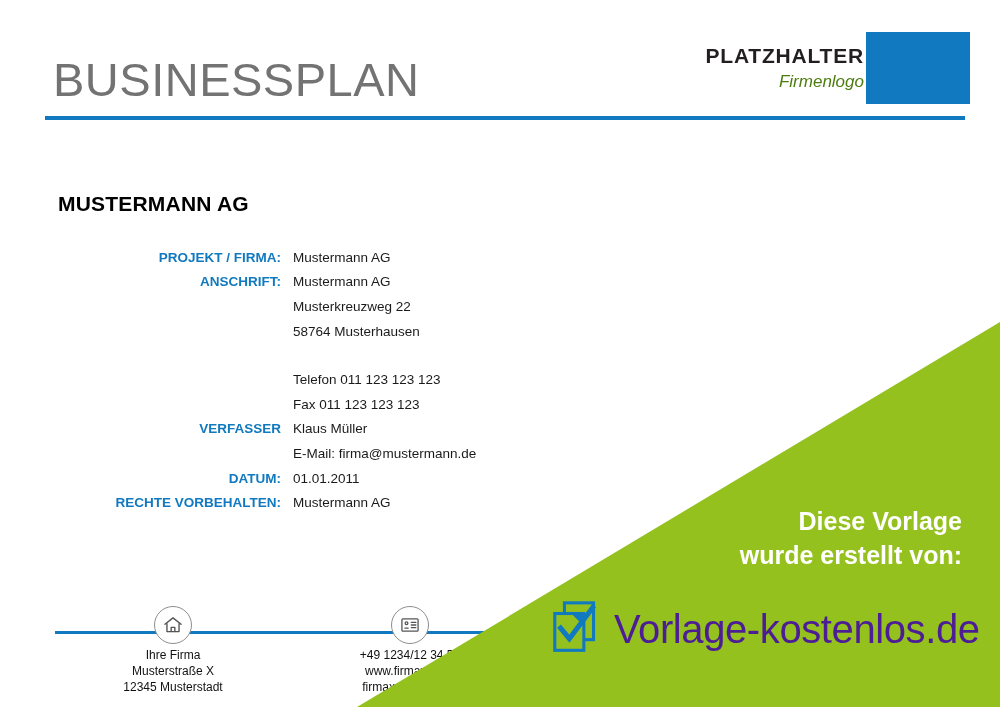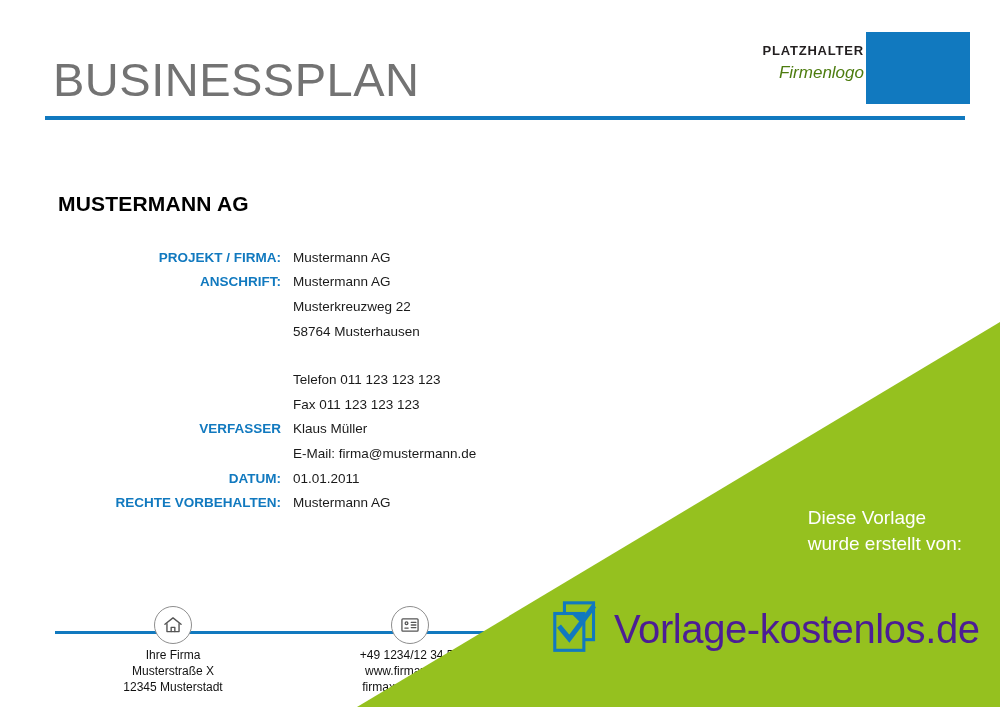--- a/index.html
+++ b/index.html
@@ -50,21 +50,21 @@
     width: 104px; height: 72px;
     background: #1179bf;
   }
   .logo-text {
     position: absolute;
     right: 106px; top: 12px;
     text-align: right;
     line-height: 1.12;
   }
   .logo-line1 {
-    font-size: 13px;
+    font-size: 21px;
     font-weight: 700;
     letter-spacing: 0.8px;
     color: #231f20;
     white-space: nowrap;
   }
   .logo-line2 {
     font-size: 17px;
     font-style: italic;
     font-weight: 400;
     color: #4d7c0f;
@@ -155,24 +155,24 @@
   .promo {
     position: absolute;
     left: 0; top: 0; width: 1000px; height: 707px;
     background: #95c11f;
     clip-path: polygon(357px 707px, 1000px 322px, 1000px 707px);
     z-index: 5;
   }
   .promo-text {
     position: absolute;
     right: 38px; top: 505px;
-    text-align: left;
+    text-align: right;
     color: #ffffff;
-    font-size: 19px;
-    font-weight: 400;
+    font-size: 25px;
+    font-weight: 700;
     line-height: 1.35;
     z-index: 6;
     white-space: nowrap;
   }
   .promo-logo {
     position: absolute;
     left: 548px; top: 598px;
     display: flex; align-items: center;
     z-index: 6;
   }

